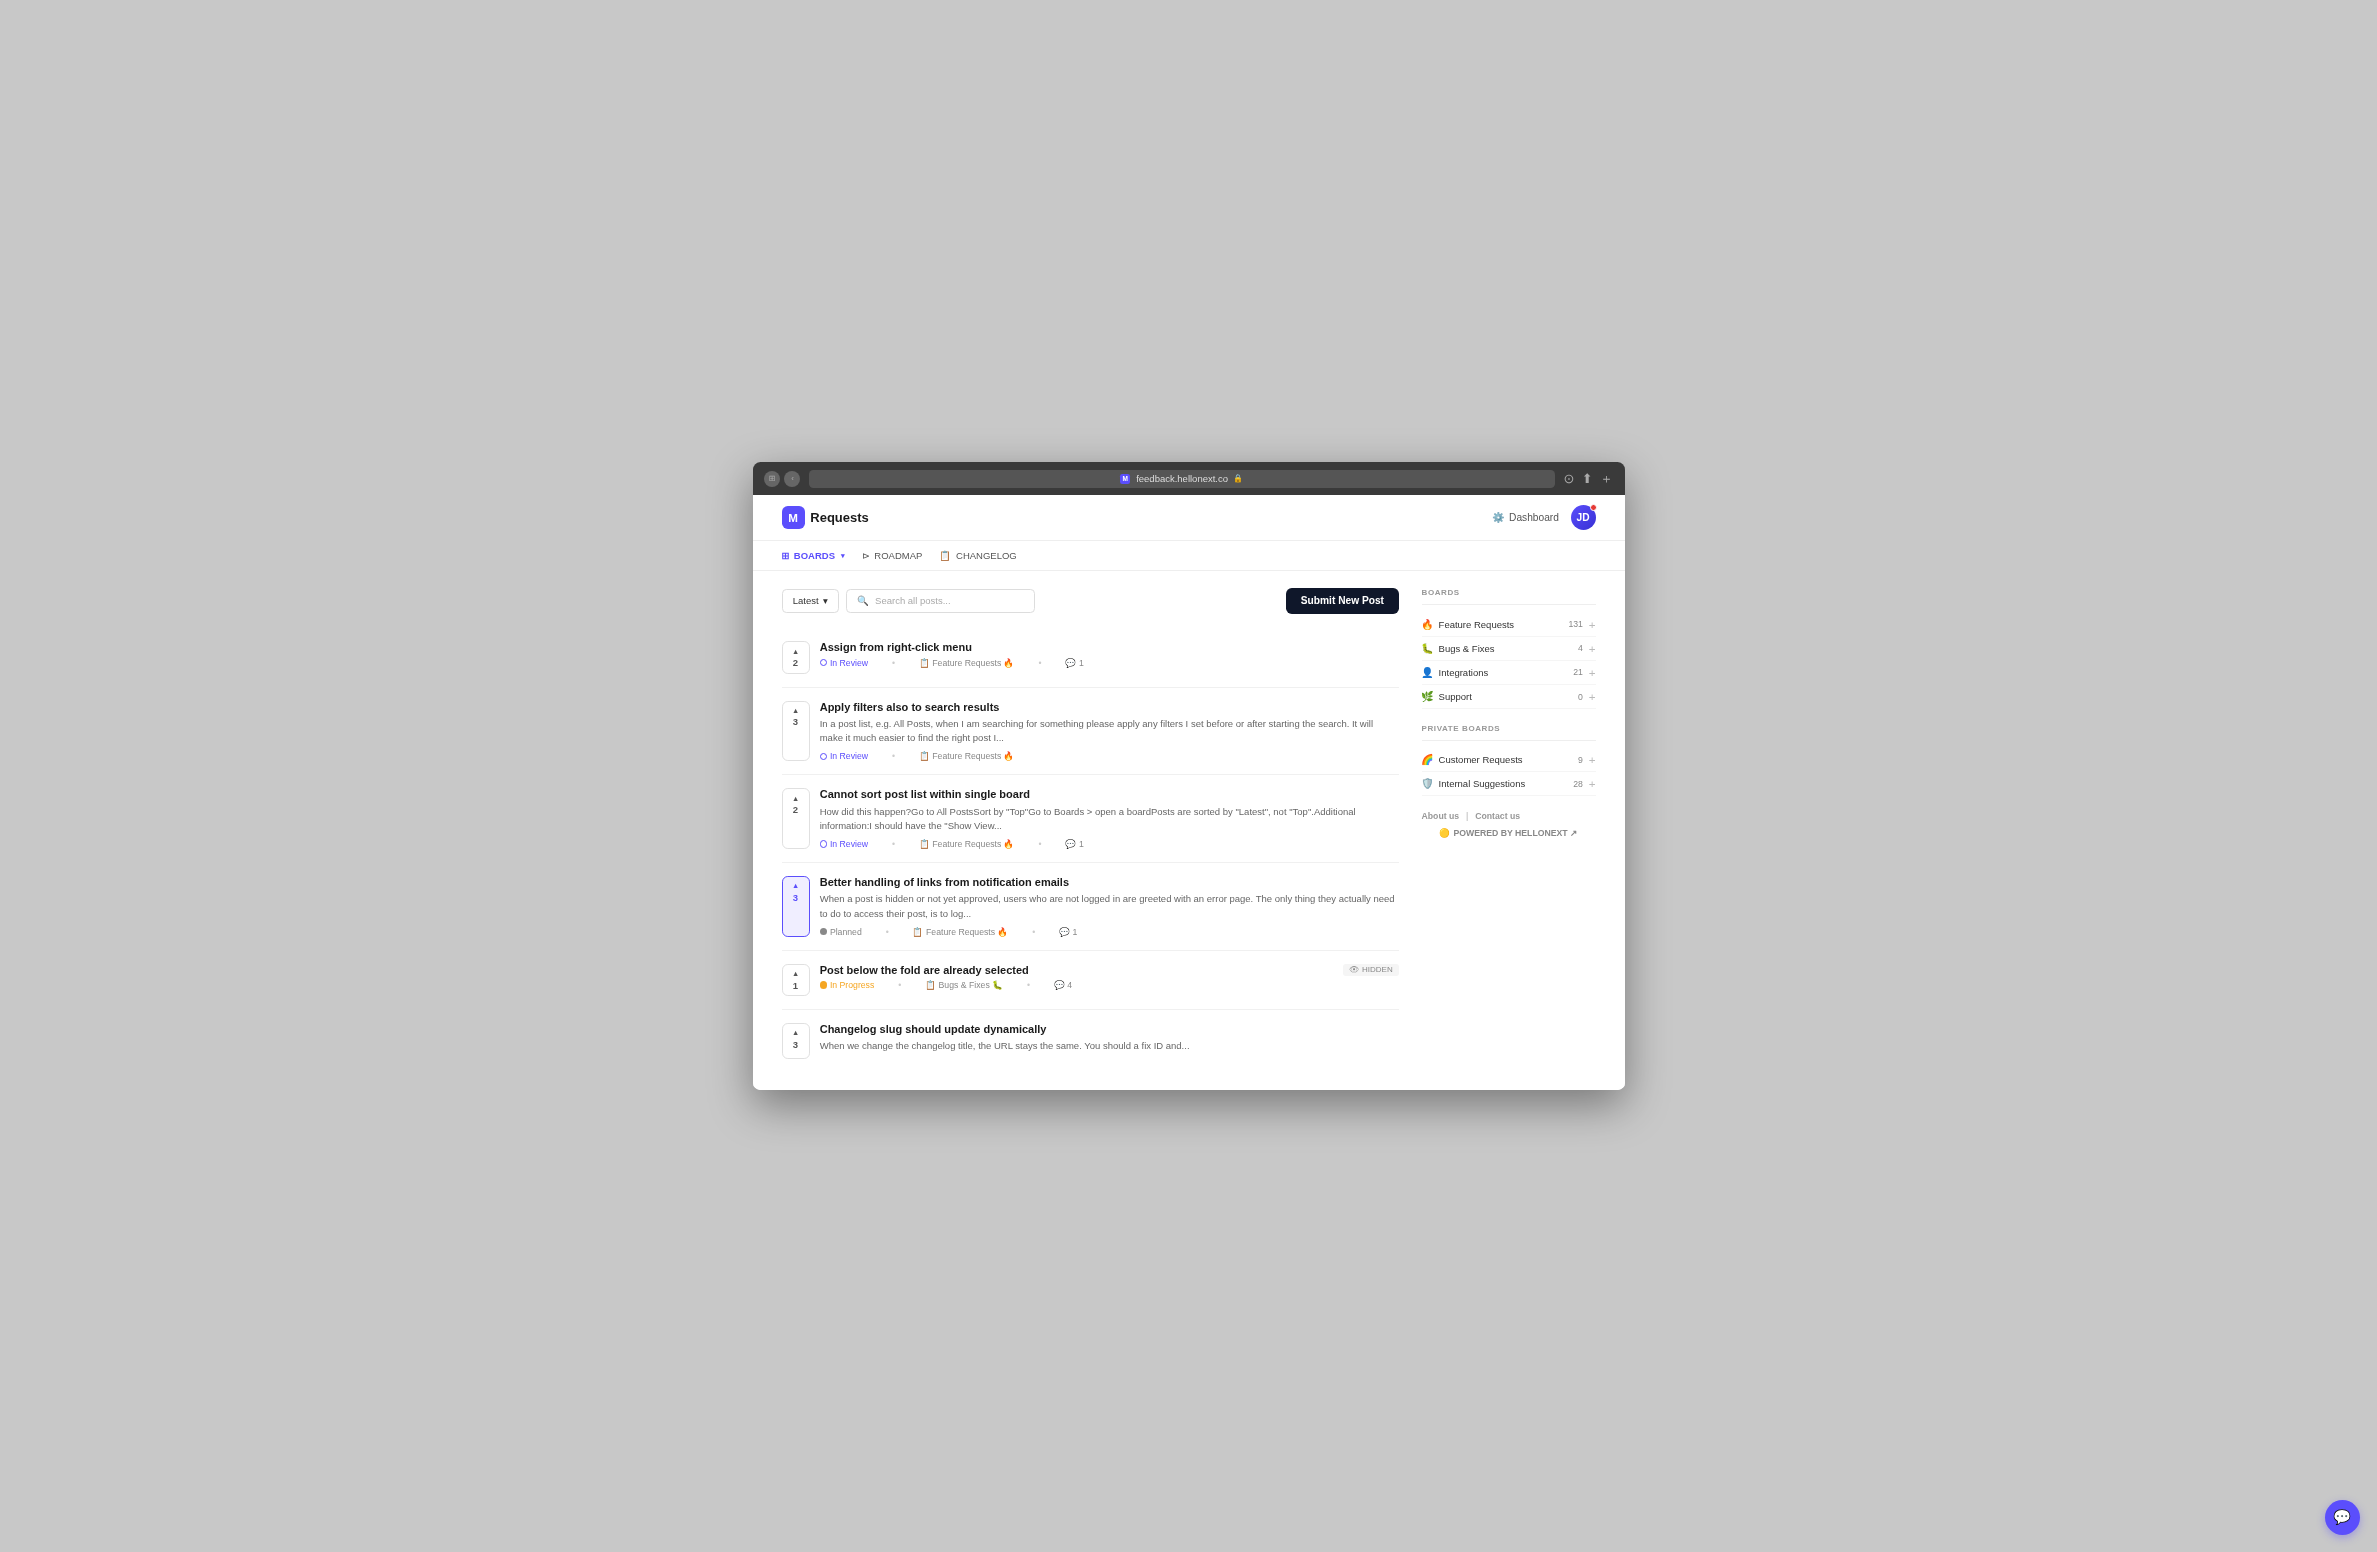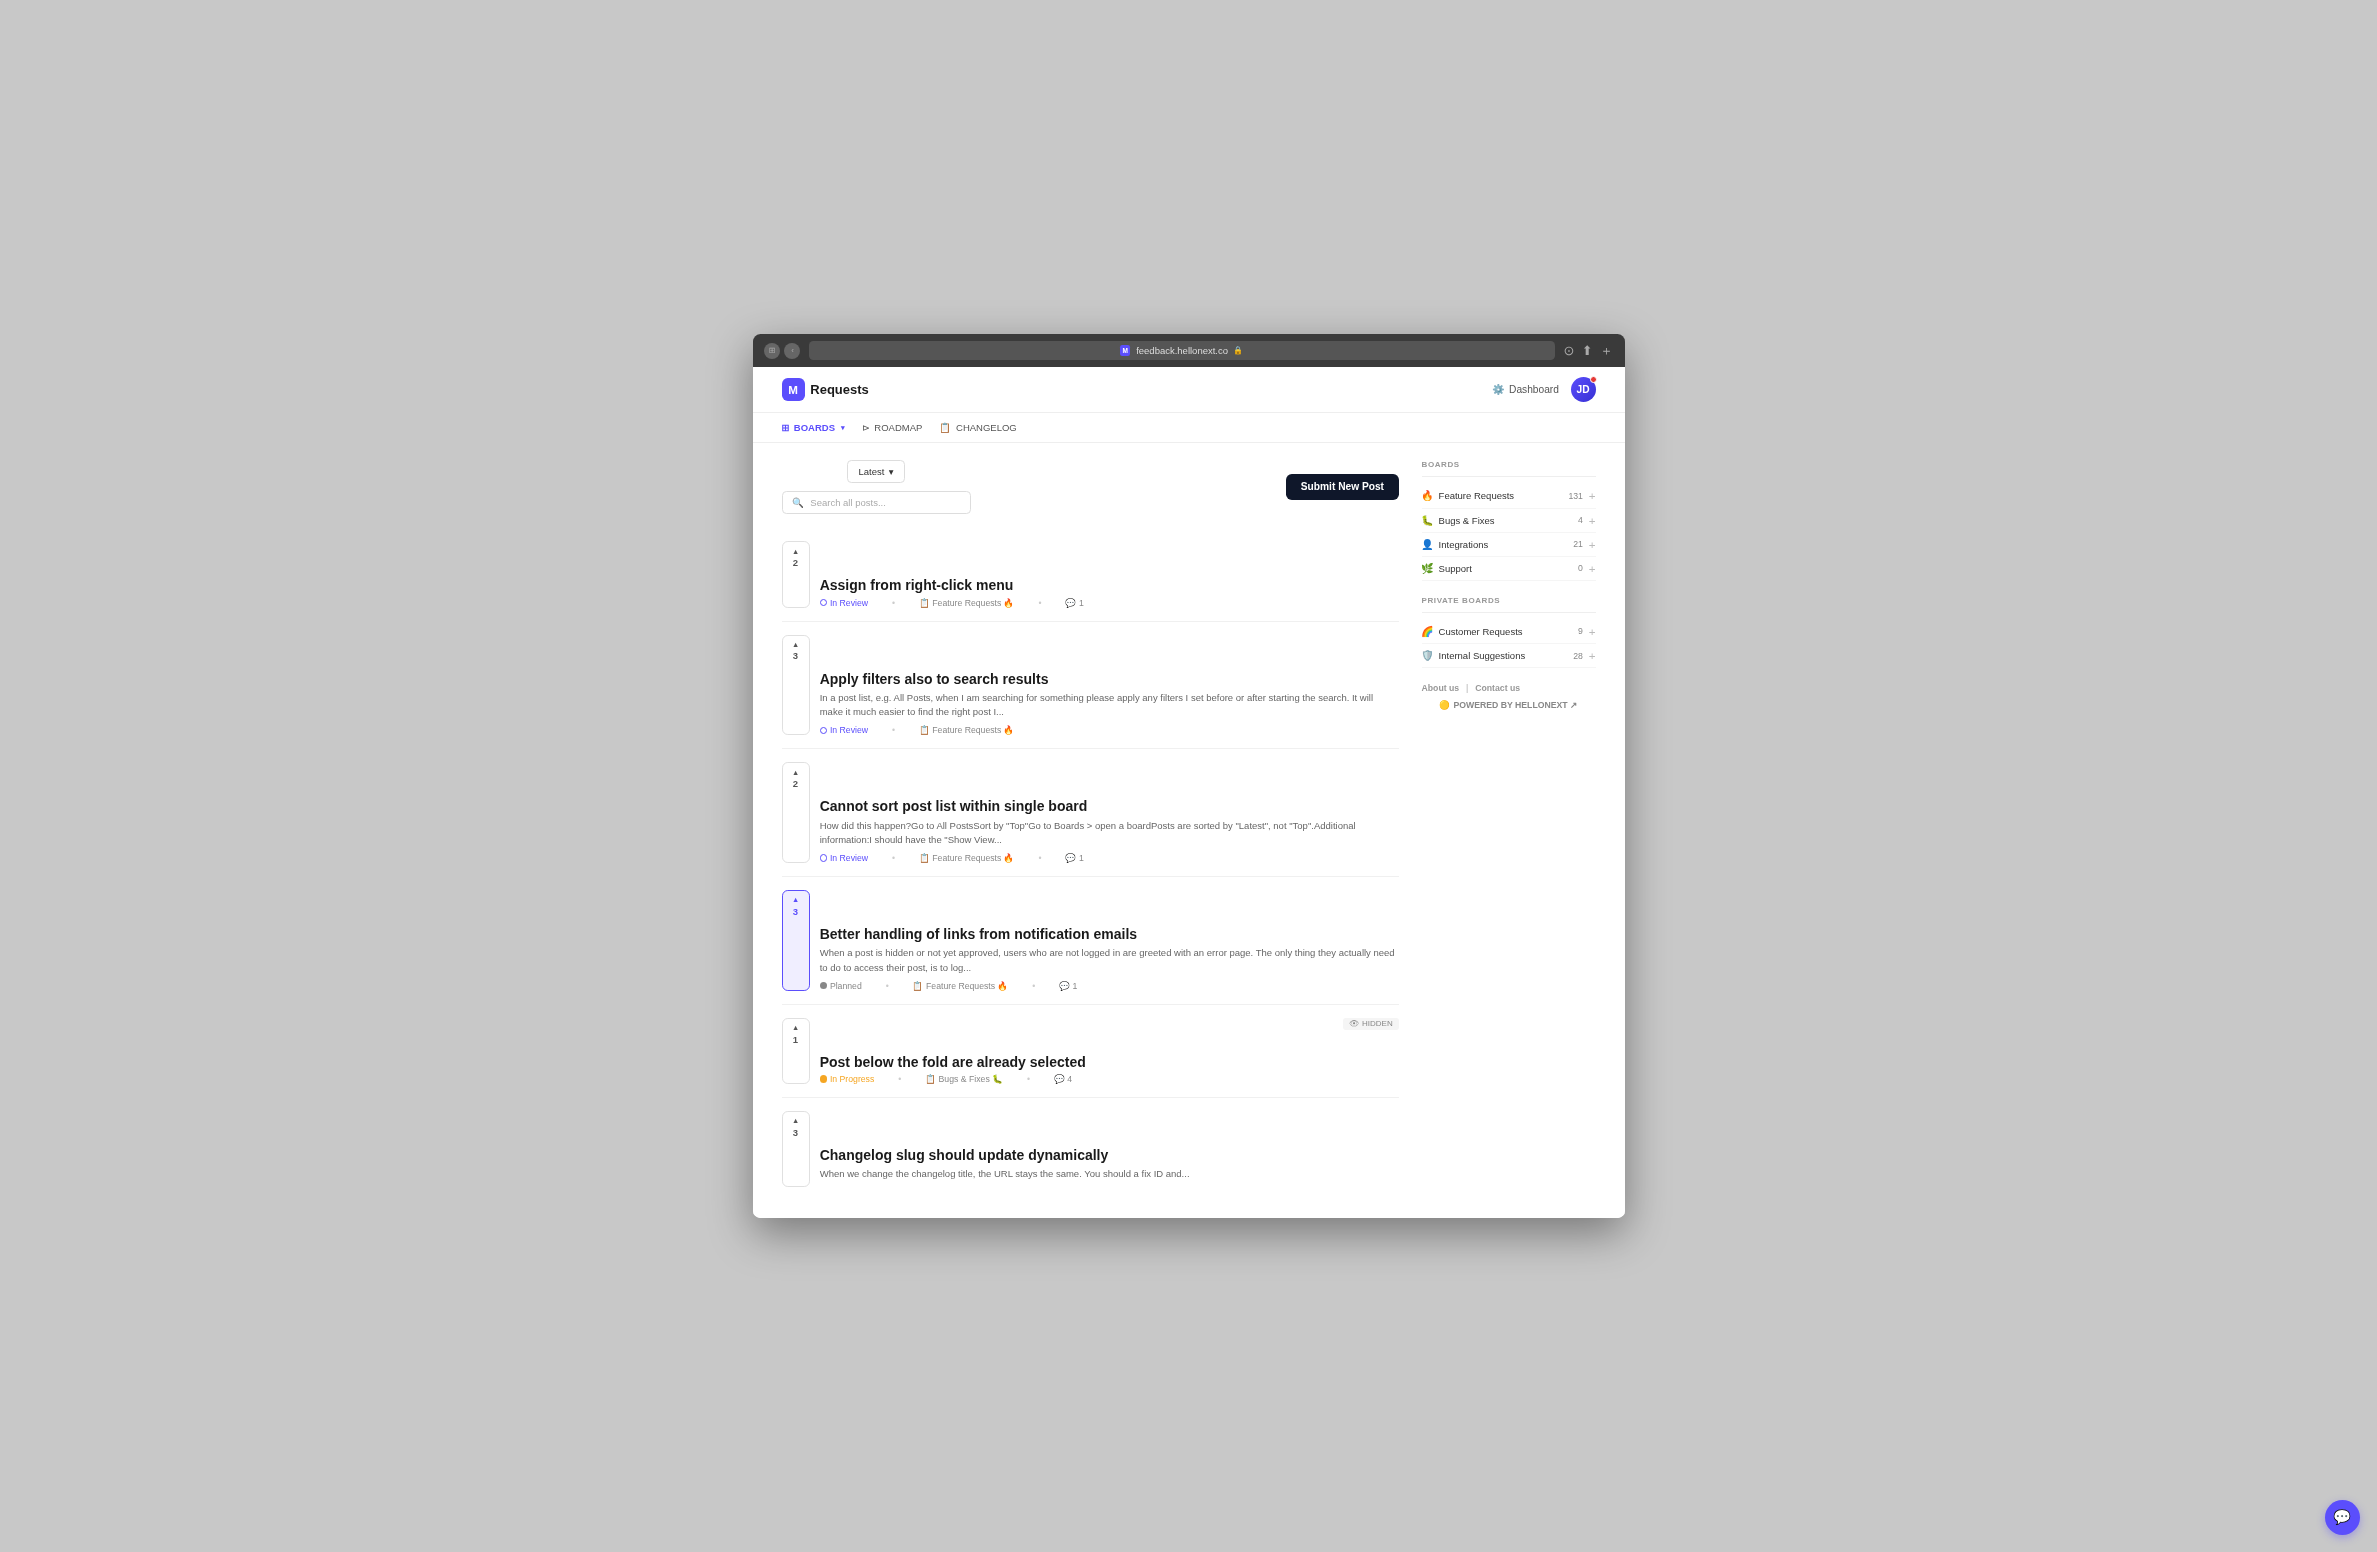--- a/index.html
+++ b/index.html
@@ -176,21 +176,20 @@
       display: flex;
       align-items: center;
       justify-content: space-between;
       margin-bottom: 14.5px;
     }
 
     .toolbar-left {
       display: flex;
       gap: 7.3px;
       align-items: center;
-      flex-direction: column;
     }
 
     .filter-btn {
       display: flex;
       align-items: center;
       gap: 4.4px;
       padding: 5.1px 10.2px;
       border: 0.7px solid #ddd;
       border-radius: 4.4px;
       background: white;
@@ -250,26 +249,25 @@
       border-color: #5b4efc;
       color: #5b4efc;
     }
 
     .vote-box .chevron-up { font-size: 7.3px; }
     .vote-box .vote-count { font-weight: 600; font-size: 9.5px; }
 
     .post-body { flex: 1; }
 
     .post-title {
-      font-size: 14px;
+      font-size: 11px;
       font-weight: 600;
       color: #1a1a1a;
       margin-bottom: 4.4px;
       cursor: pointer;
-      margin-top: 36px;
     }
 
     .post-desc {
       font-size: 9.5px;
       color: #666;
       line-height: 1.5;
       margin-bottom: 5.8px;
     }
 
     .post-meta {

